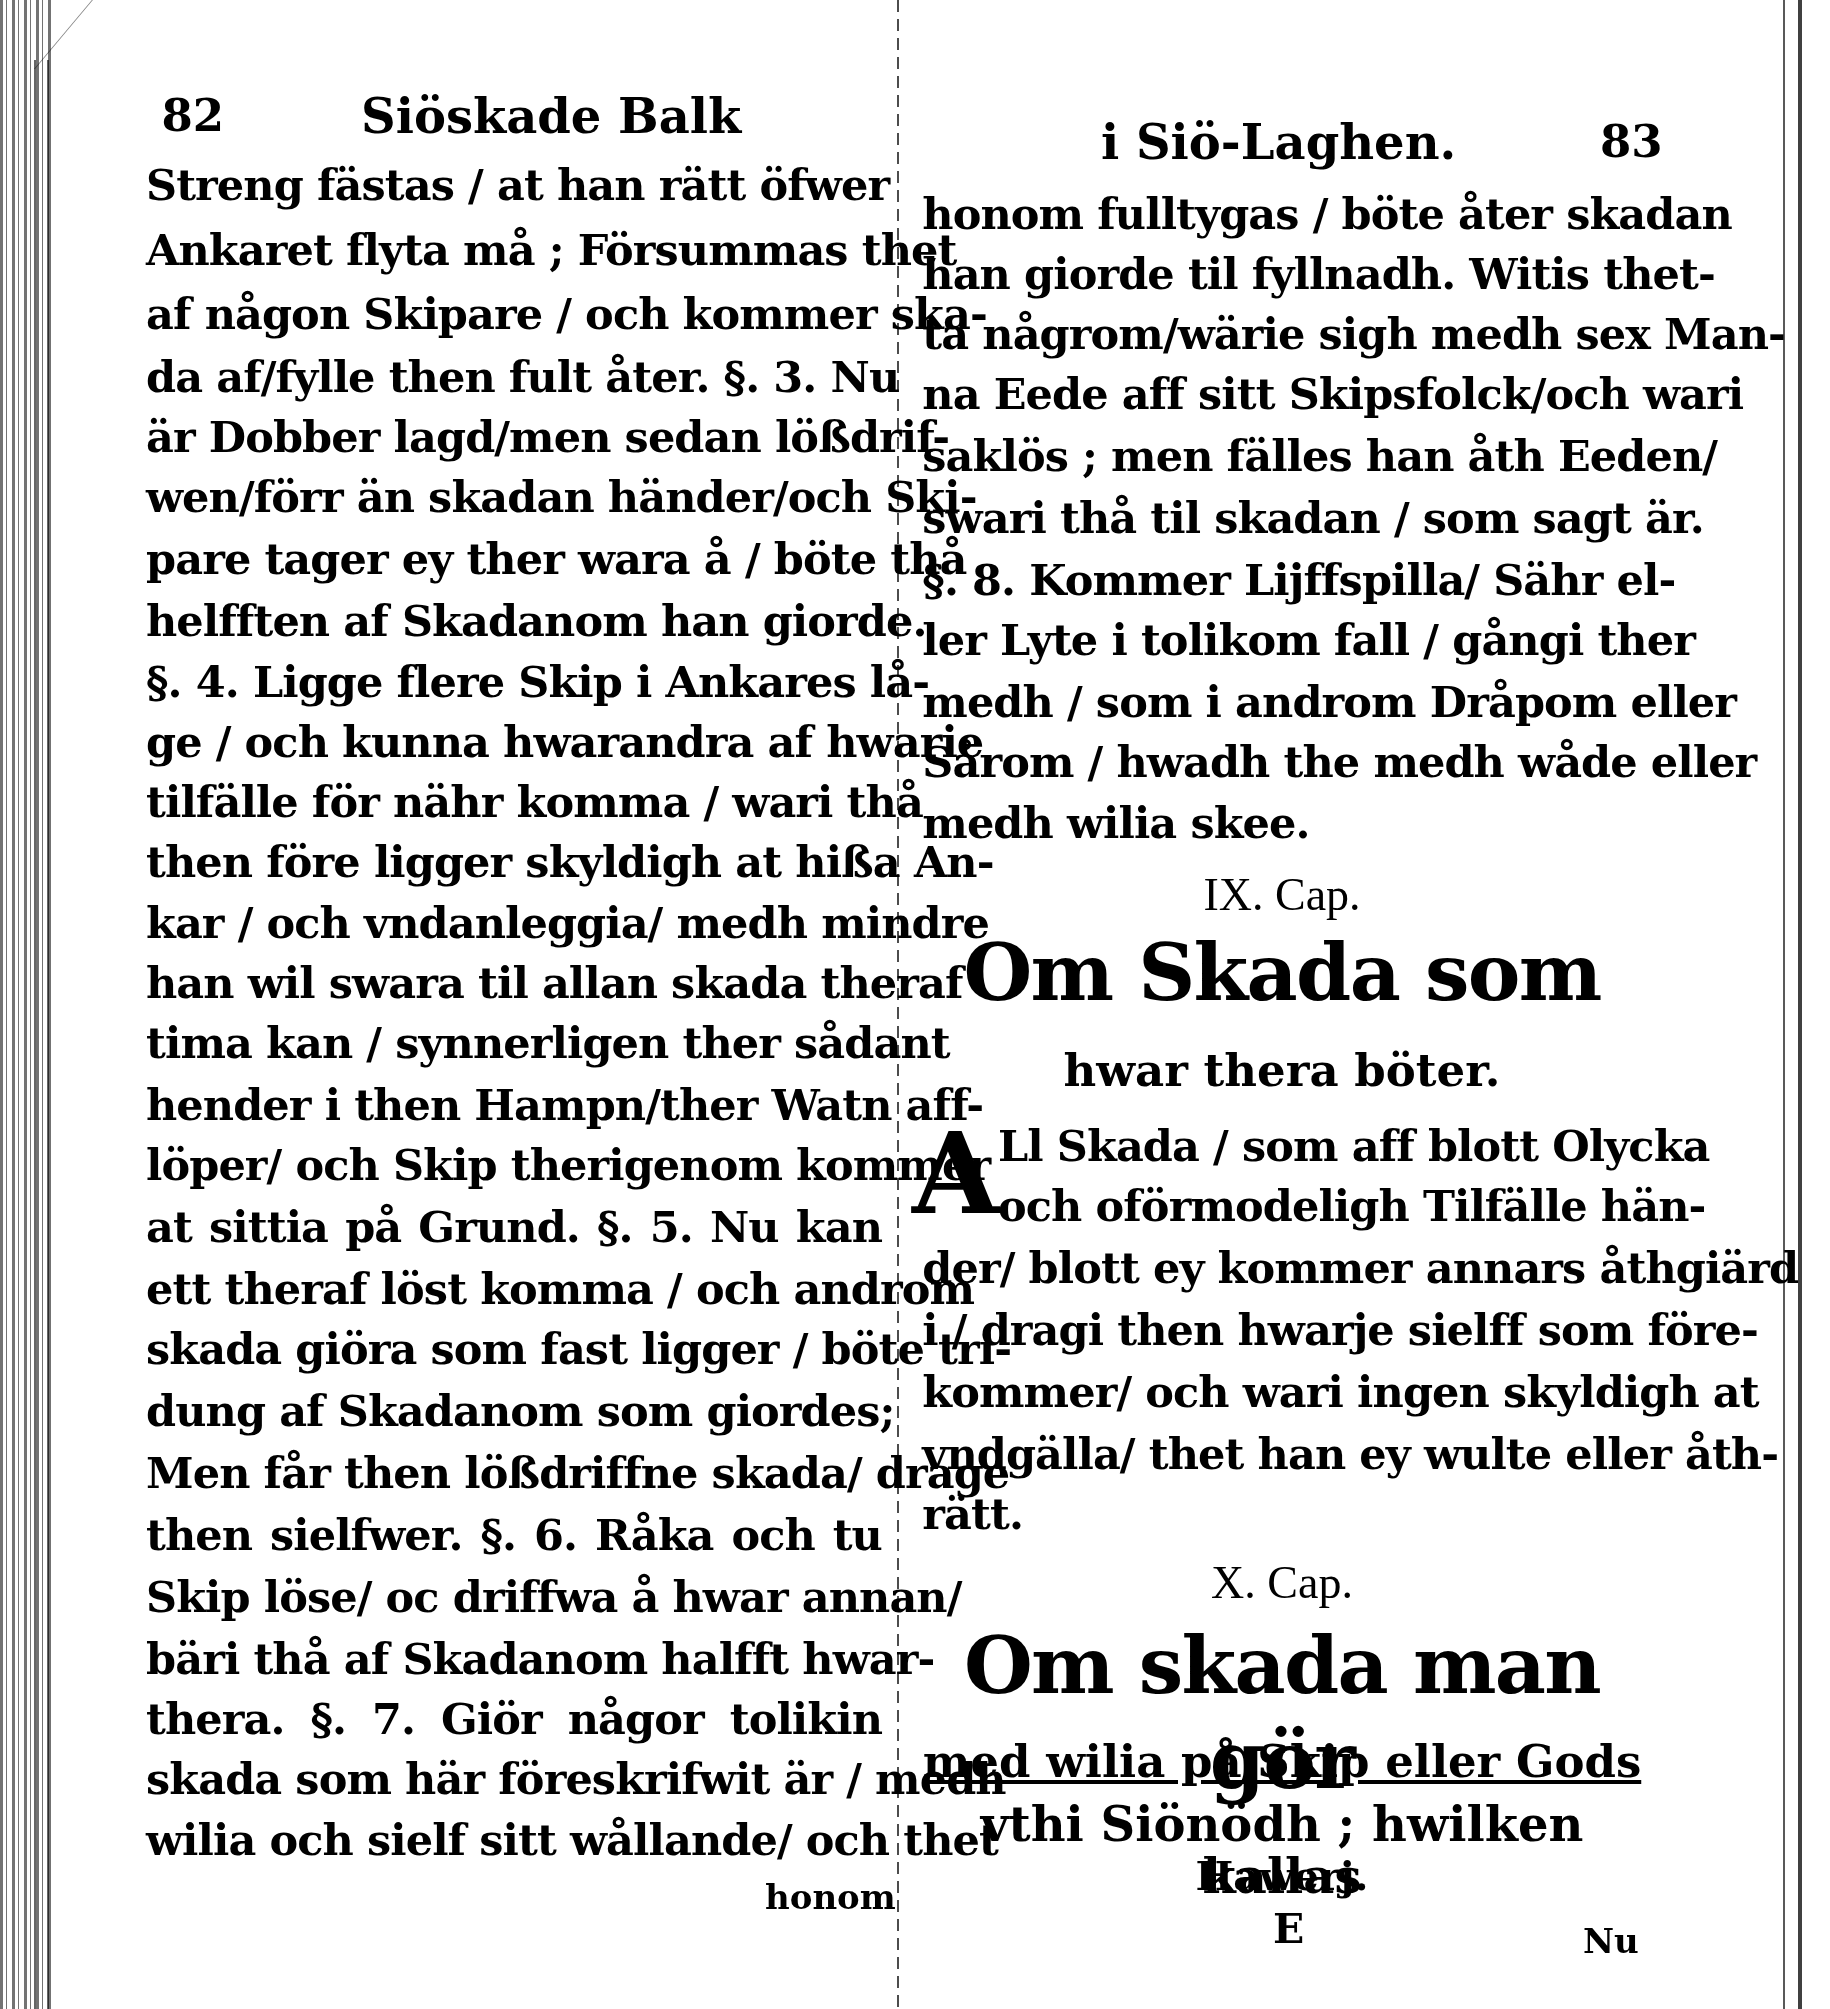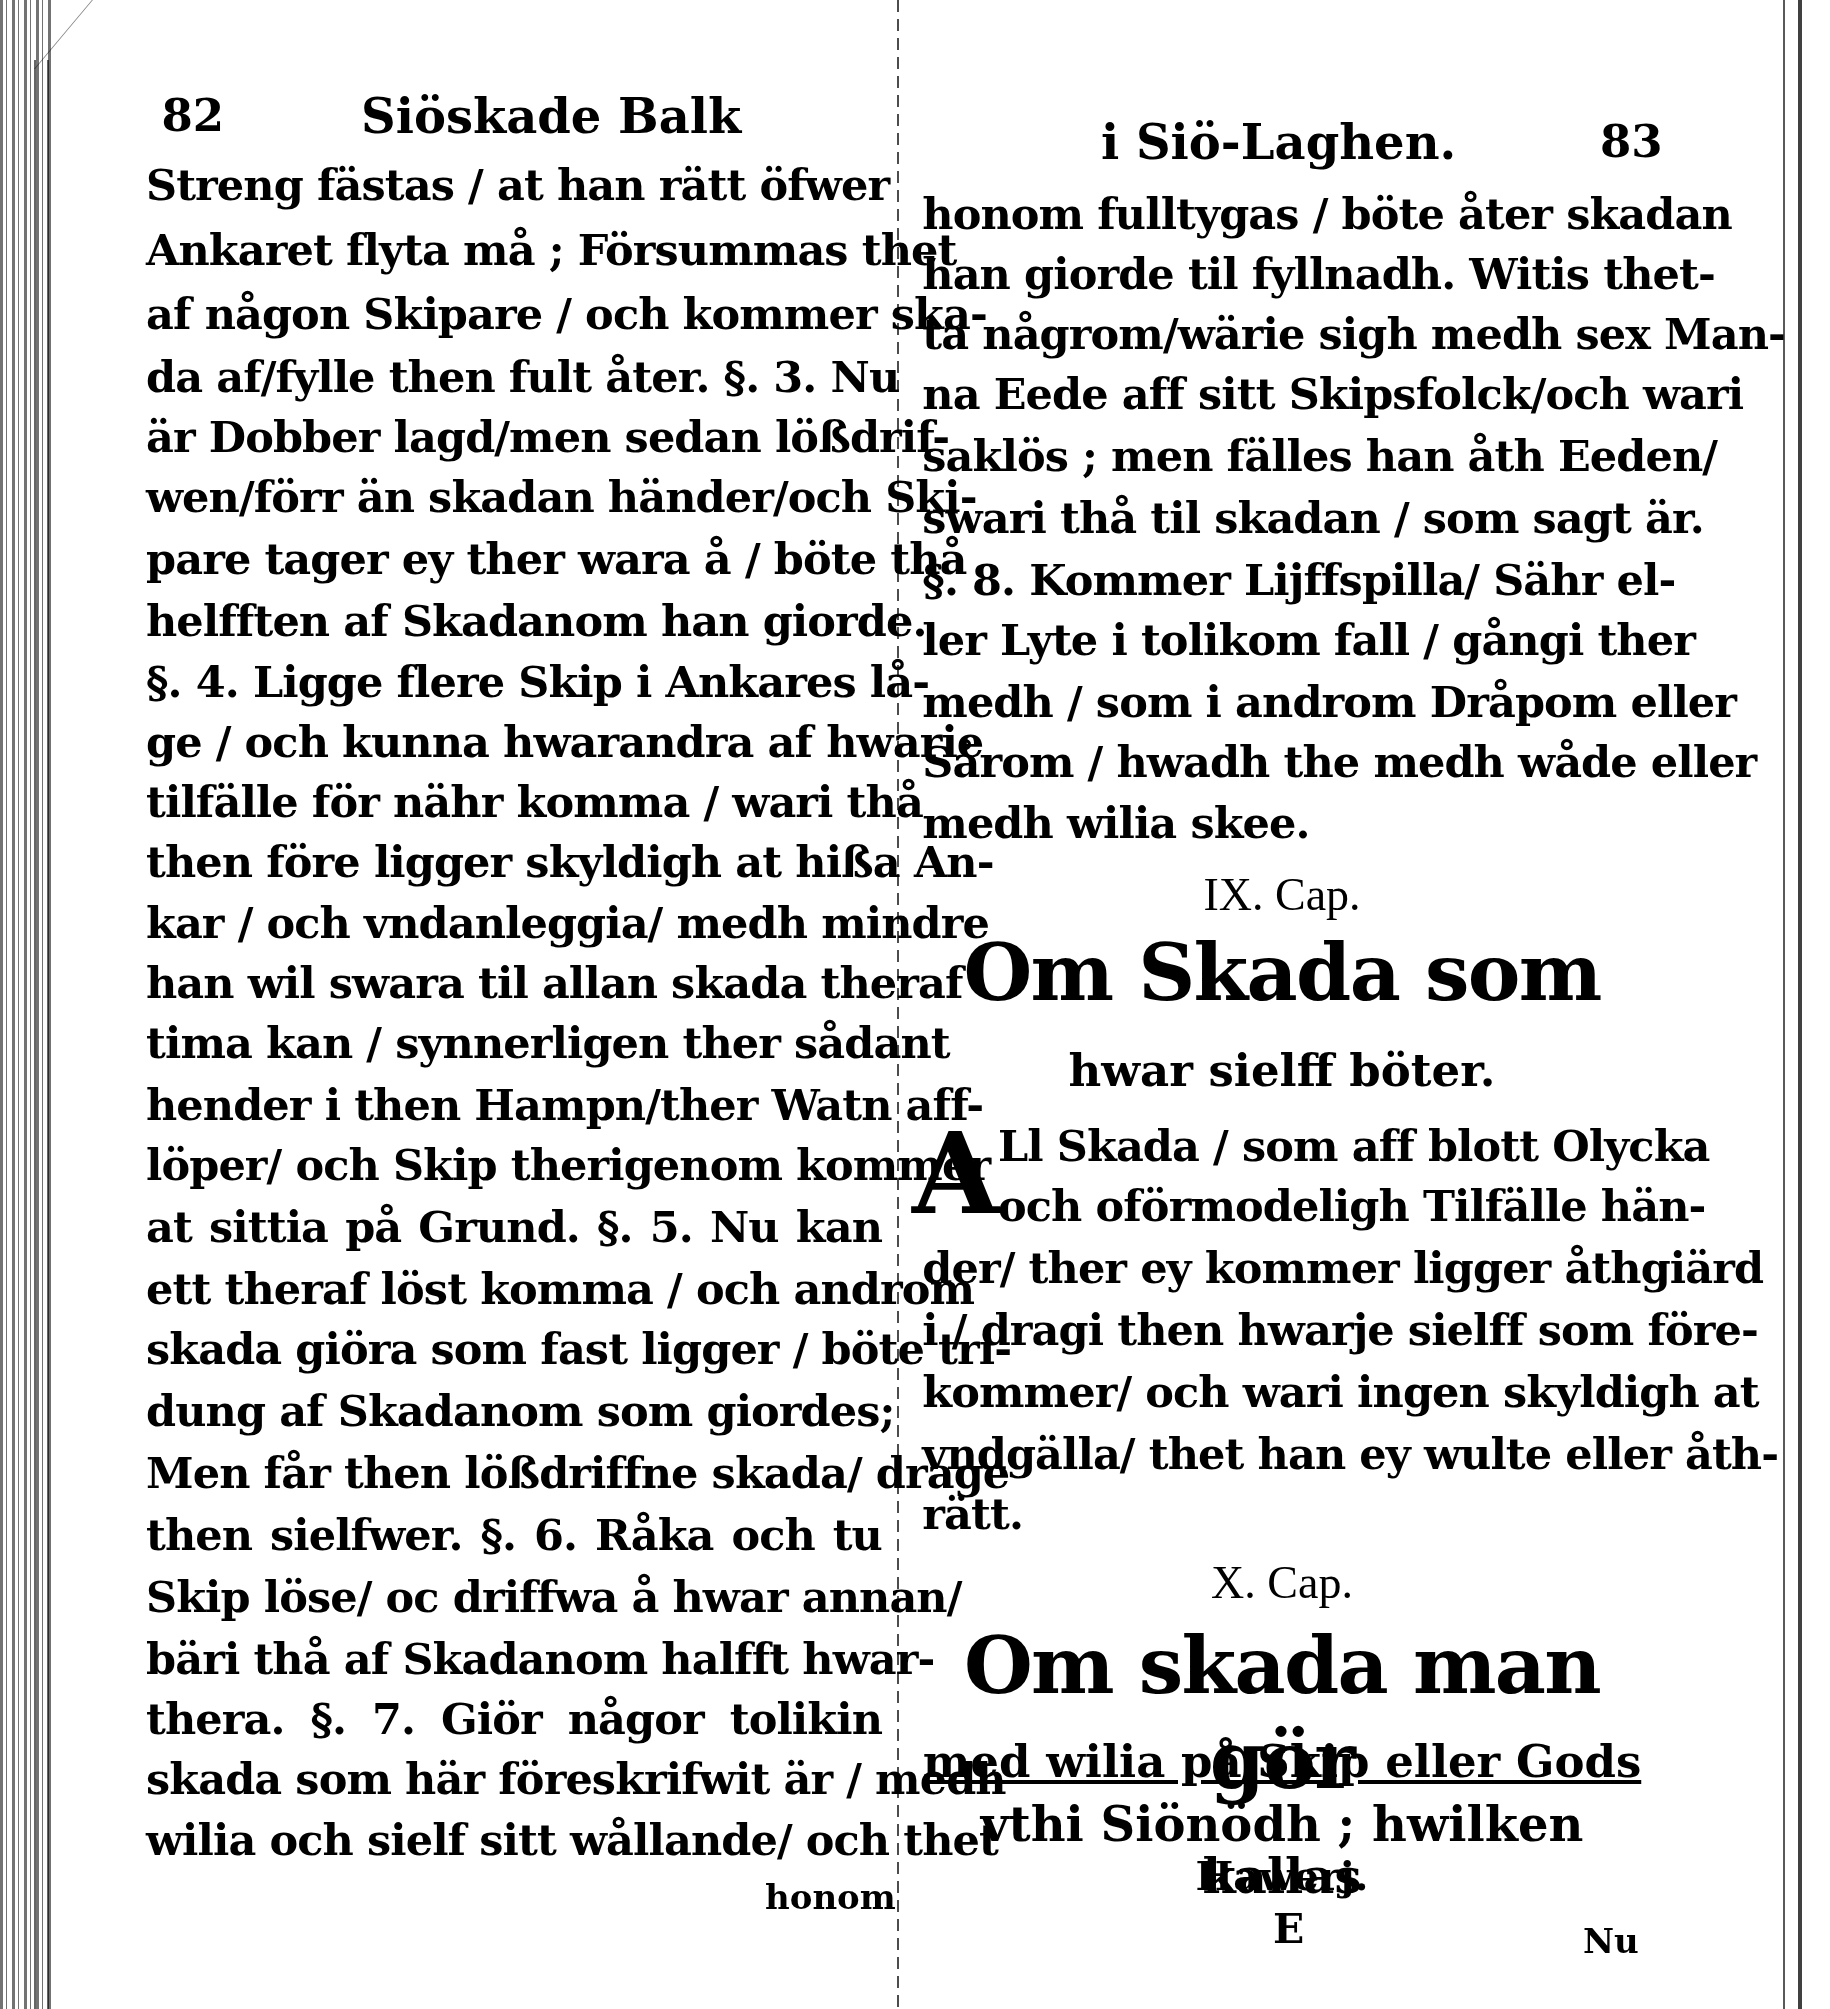--- a/index.html
+++ b/index.html
@@ -102,26 +102,26 @@
     <div class="line r" style="top:430px">saklös ; men fälles han åth Eeden/</div>
     <div class="line r" style="top:492px">swari thå til skadan /  som sagt är.</div>
     <div class="line r" style="top:554px">§. 8.  Kommer Lijffspilla/ Sähr el-</div>
     <div class="line r" style="top:614px">ler Lyte i tolikom fall /  gångi ther</div>
     <div class="line r" style="top:676px">medh /  som i androm Dråpom eller</div>
     <div class="line r" style="top:736px">Sårom / hwadh the medh wåde eller</div>
     <div class="line r last" style="top:797px">medh wilia skee.</div>
 
     <div class="cap-label" style="left:0; width:740px; top:869px;">IX.  Cap.</div>
     <div class="cap-title" style="left:0; width:740px; top:925px;">Om Skada som</div>
-    <div class="cap-sub" style="left:0; width:740px; top:1045px;">hwar sielff böter.</div>
+    <div class="cap-sub" style="left:0; width:740px; top:1045px;">hwar thera böter.</div>
 
     <div class="initial" style="left:0; top:1118px;">A</div>
     <div class="line r" style="top:1120px; left:86px; width:656px;">Ll Skada /  som aff blott Olycka</div>
     <div class="line r" style="top:1180px; left:86px; width:656px;">och oförmodeligh Tilfälle hän-</div>
-    <div class="line r" style="top:1242px">der/ ther ey kommer ligger åthgiärd</div>
+    <div class="line r" style="top:1242px">der/ blott ey kommer annars åthgiärd</div>
     <div class="line r" style="top:1304px">i /  dragi then hwarje sielff som före-</div>
     <div class="line r" style="top:1366px">kommer/ och wari ingen skyldigh at</div>
     <div class="line r" style="top:1428px">vndgälla/ thet han ey wulte eller åth-</div>
     <div class="line r last" style="top:1488px">rätt.</div>
 
     <div class="cap-label" style="left:0; width:740px; top:1557px;">X.  Cap.</div>
     <div class="cap-title" style="left:0; width:740px; top:1618px;">Om skada man gör</div>
     <div class="cap-sub" style="left:0; width:740px; top:1736px;text-decoration:underline;">med wilia på Skip eller Gods</div>
     <div class="cap-sub" style="left:0; width:740px; top:1798px; font-size:48px;">vthi Siönödh ; hwilken kallas</div>
     <div class="cap-sub" style="left:0; width:740px; top:1850px; font-size:40px;">Hawerj.</div>

